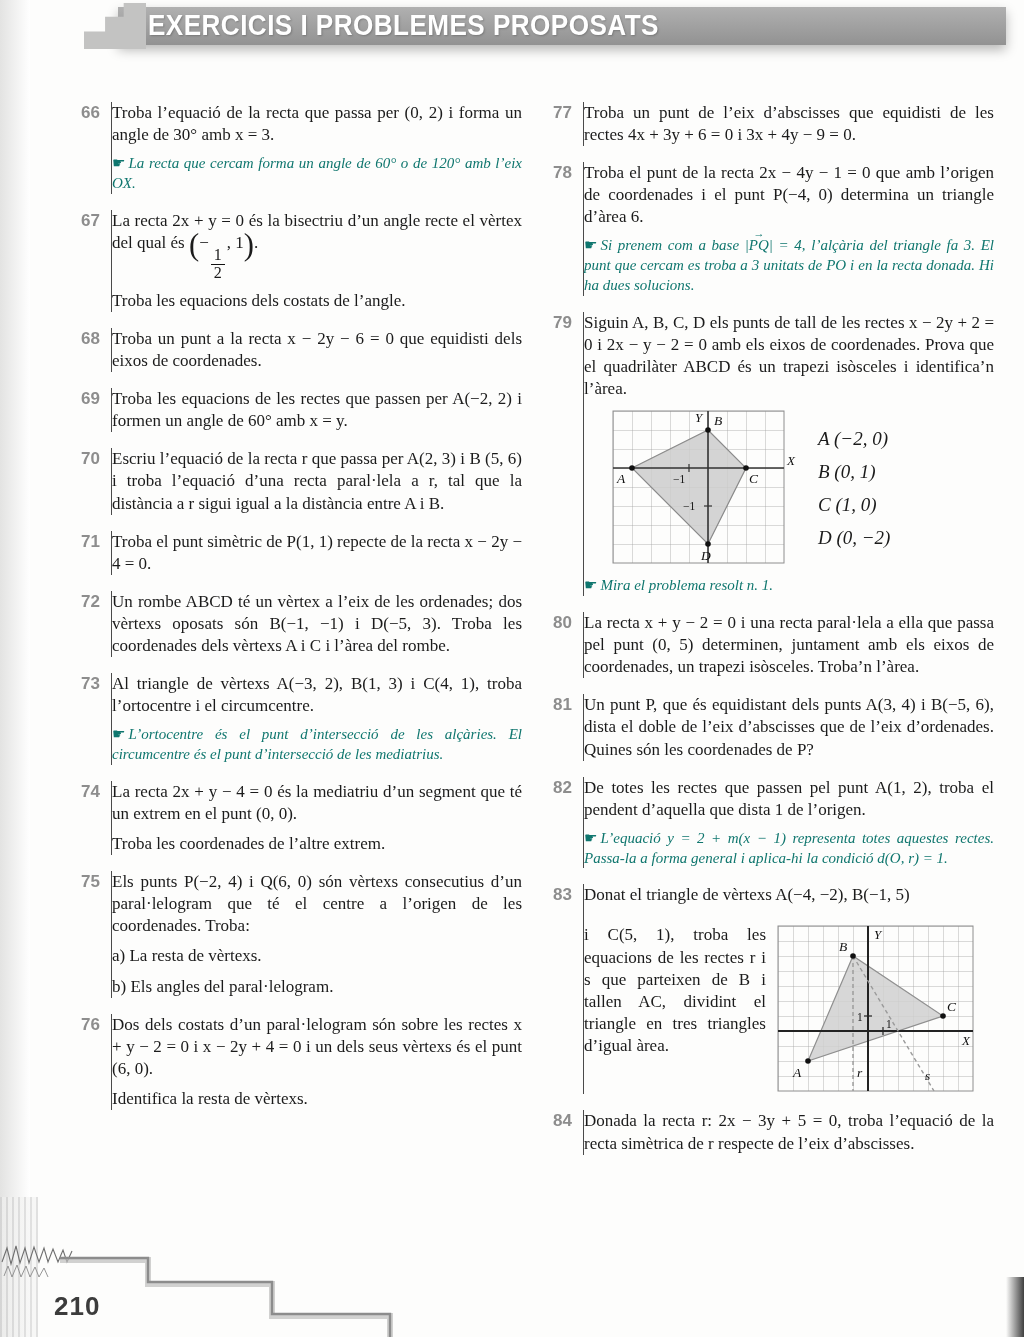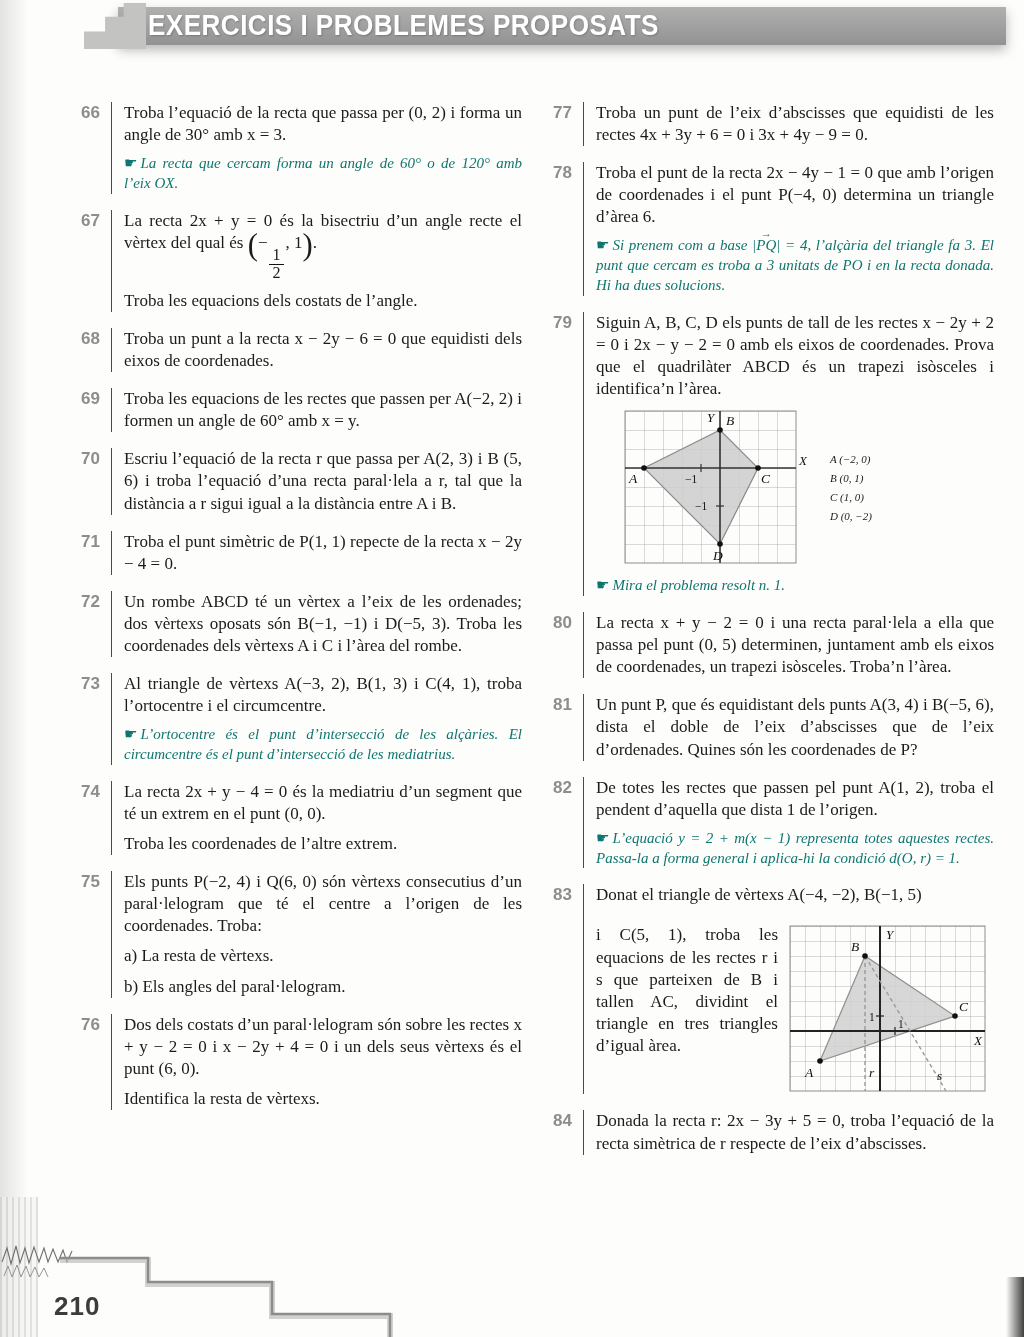--- a/index.html
+++ b/index.html
@@ -24,39 +24,39 @@
           font-size:29px;letter-spacing:.5px;color:#ffffff;white-space:nowrap;
           transform:scaleX(.9);transform-origin:left center;
           text-shadow:1px 1px 2px rgba(60,60,60,.35);}
   
   .cols{position:absolute;left:58px;top:102px;width:944px;display:flex;gap:8px;}
   .col{width:464px;}
   .ex{display:flex;margin-bottom:16px;}
   .num{width:42px;flex:0 0 42px;text-align:right;padding-right:11px;
        font-family:"Liberation Sans","DejaVu Sans",sans-serif;font-weight:bold;
        font-size:17px;line-height:1.3;color:#8d8d8d;}
-  .body{flex:1;border-left:1.4px solid #4a4a4a;padding-left:12px;min-width:0;}
+  .body{flex:1;border-left:1.4px solid #4a4a4a;padding-left:0;min-width:0;}
   .p{margin:0 0 8px;font-size:17px;line-height:1.3;text-align:justify;}
   .p:last-child{margin-bottom:0;}
   .hint{margin:6px 0 0;font-style:italic;font-size:15px;line-height:1.32;text-align:justify;color:#0f766e;}
   .hand{font-style:normal;font-size:15px;padding-right:3px;}
   .sub{margin:8px 0 0;font-size:17px;line-height:1.3;}
   
   .frac{display:inline-flex;flex-direction:column;vertical-align:-0.75em;text-align:center;
         line-height:1.05;margin:0 2px;font-size:.95em;}
   .fn{border-bottom:1px solid #111;padding:0 3px;display:block;}
   .fd{display:block;}
   .bp{font-size:1.8em;font-weight:400;vertical-align:-0.22em;line-height:0;}
   
   .vec{position:relative;display:inline-block;font-style:italic;}
   .vec::before{content:"\2192";position:absolute;top:-0.95em;left:50%;transform:translateX(-50%);
         font-size:.75em;font-style:normal;}
   
   .figrow{display:flex;align-items:center;gap:18px;margin:8px 0 8px 26px;}
-  .plist{font-style:italic;font-size:11px;line-height:1.75;}
+  .plist{font-style:italic;font-size:19px;line-height:1.75;}
   .fig83row{display:flex;gap:10px;margin-top:18px;}
   .fig83text{width:182px;flex:0 0 182px;}
   svg text{font-family:"Liberation Serif","DejaVu Serif",serif;}
   .axlbl{font-style:italic;font-size:13px;fill:#111;}
   .ptlbl{font-style:italic;font-size:13.5px;fill:#111;}
   .tick{font-size:11.5px;fill:#111;}
   
   .pagenum{position:absolute;left:54px;top:1291px;font-family:"Liberation Sans","DejaVu Sans",sans-serif;
         font-weight:bold;font-size:26px;letter-spacing:1px;color:#3c3c3c;}
   .stairs{position:absolute;left:60px;top:1246px;}

